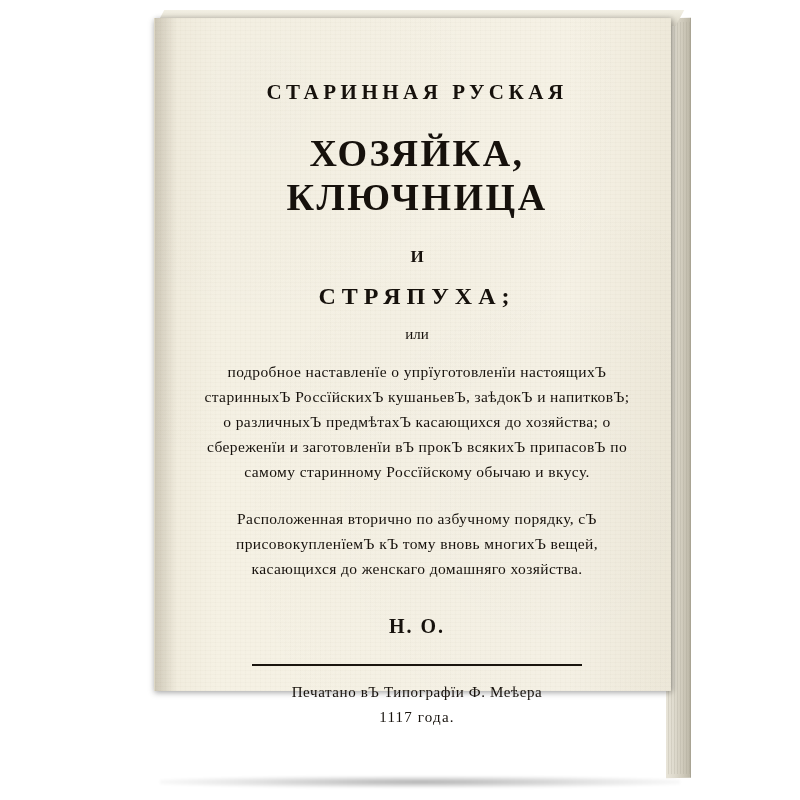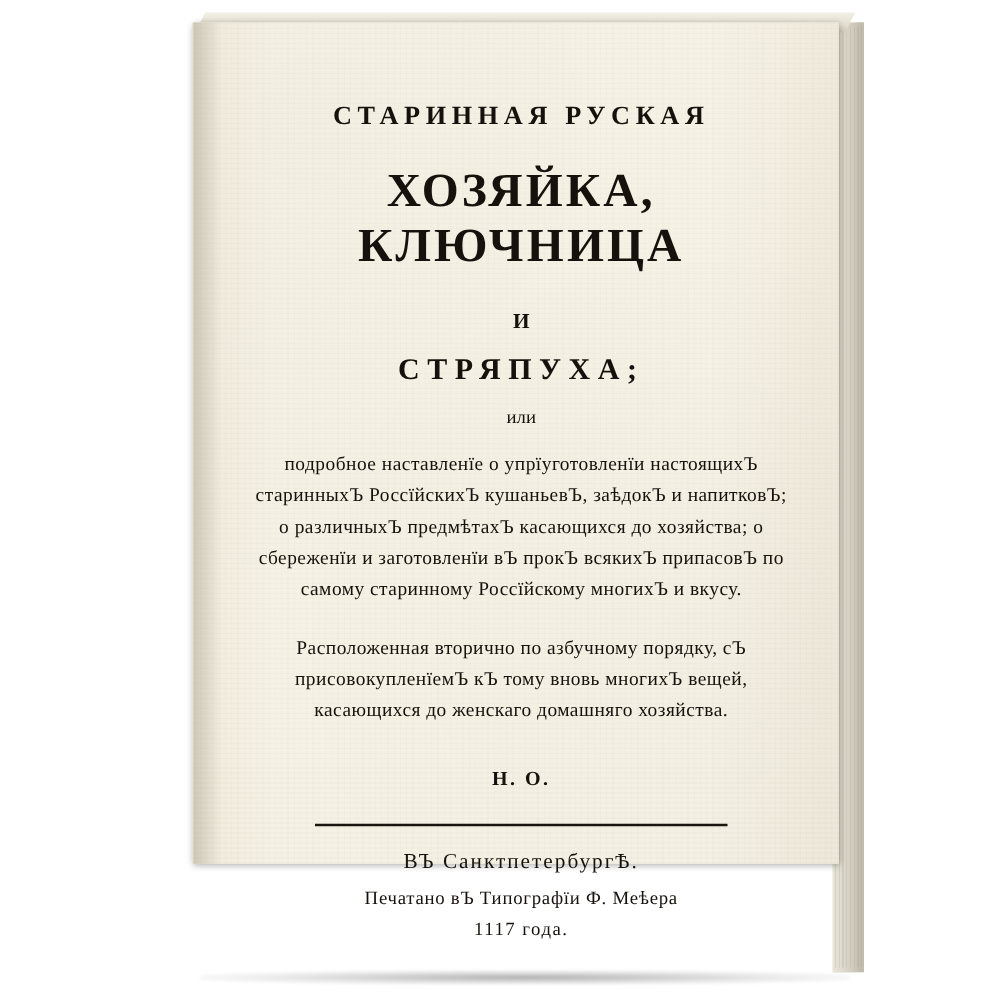--- a/index.html
+++ b/index.html
@@ -157,21 +157,21 @@
     margin: 0 10px 22px 10px;
   }
   .para2 {
     font-size: 15.5px;
     line-height: 25px;
     letter-spacing: 0.4px;
     margin: 0 6px 30px 6px;
   }
 
   .initials {
-    font-size: 16px;
+    font-size: 20px;
     letter-spacing: 2px;
     font-weight: 700;
     margin-top: 34px;
     margin-bottom: 26px;
   }
 
   .rule {
     width: 330px;
     height: 2px;
     background: #1a150f;
@@ -215,29 +215,28 @@
         <div class="line-title-1">СТАРИННАЯ РУСКАЯ</div>
 
         <div class="line-title-2">ХОЗЯЙКА, КЛЮЧНИЦА</div>
 
         <div class="line-and">И</div>
 
         <div class="line-title-3">СТРЯПУХА;</div>
 
         <div class="line-or">или</div>
 
-        <div class="para">подробное наставленїе о упрїуготовленїи настоящихЪ старинныхЪ РоссїйскихЪ кушаньевЪ, заѣдокЪ и напитковЪ; о различныхЪ предмѣтахЪ касающихся до хозяйства; о сбереженїи и заготовленїи вЪ прокЪ всякихЪ припасовЪ по самому старинному Россїйскому многихЪ и вкусу.</div>
+        <div class="para">подробное наставленїе о упрїуготовленїи настоящихЪ старинныхЪ РоссїйскихЪ кушаньевЪ, заѣдокЪ и напитковЪ; о различныхЪ предмѣтахЪ касающихся до хозяйства; о сбереженїи и заготовленїи вЪ прокЪ всякихЪ припасовЪ по самому старинному Россїйскому обычаю и вкусу.</div>
 
         <div class="para2">Расположенная вторично по азбучному порядку, сЪ присовокупленїемЪ кЪ тому вновь многихЪ вещей, касающихся до женскаго домашняго хозяйства.</div>
 
         <div class="initials">Н. О.</div>
 
         <div class="rule"></div>
 
-        <div class="imprint-place">ВЪ СанктпетербургѢ.</div>
 
         <div class="imprint-printer">Печатано вЪ Типографїи Ф. Меѣера</div>
 
         <div class="imprint-year">1117 года.</div>
 
       </div>
     </div>
   </div>
 </div>
 

